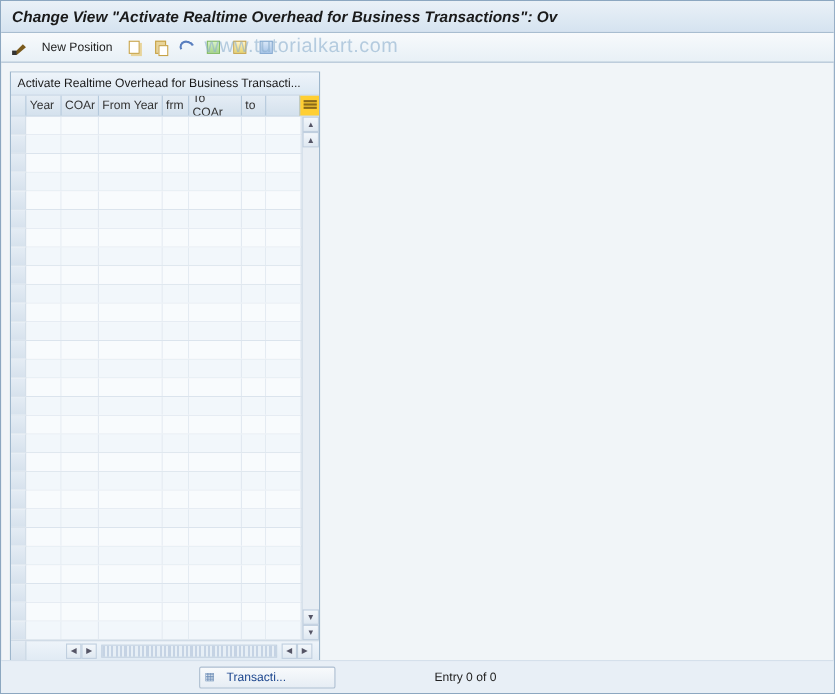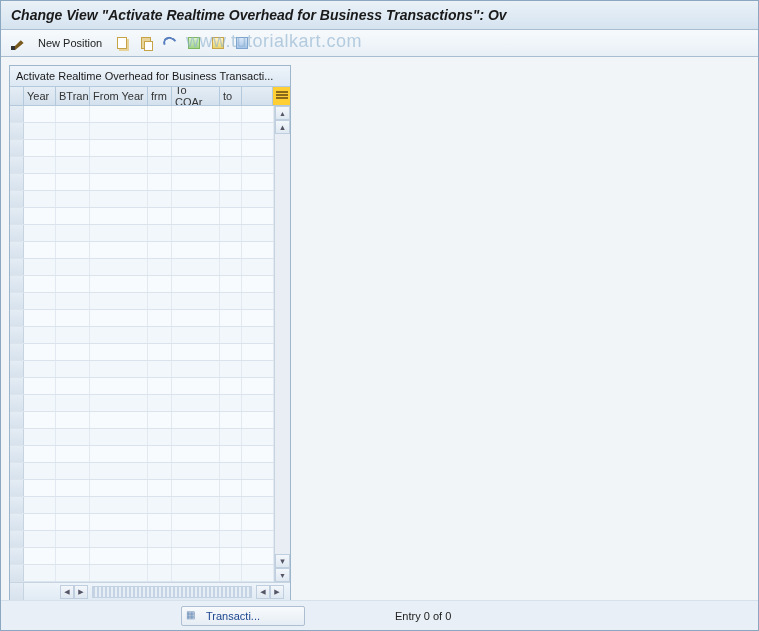--- a/index.html
+++ b/index.html
@@ -246,21 +246,21 @@
   <div class="watermark">www.tutorialkart.com</div>
 </div>
 
 <div class="workarea">
   <div class="grid-container">
     <div class="grid-title">Activate Realtime Overhead for Business Transacti...</div>
     <div class="grid-header" id="grid-header">
       <div class="gh-sel"></div>
 
     <div class="gh-cell" style="width: 32px;">Year</div>
-        <div class="gh-cell" style="width: 34px;">BTran</div>
+        <div class="gh-cell" style="width: 34px;">COAr</div>
         <div class="gh-cell" style="width: 58px;">From Year</div>
         <div class="gh-cell" style="width: 24px;">frm</div>
         <div class="gh-cell" style="width: 48px;">To COAr</div>
         <div class="gh-cell" style="width: 22px;">to</div>
         <div style="flex: 1 1 0%;"></div>
         <div class="gh-config">
           <span class="ic-cfg">
             <span></span>
             <span></span>
             <span></span>

